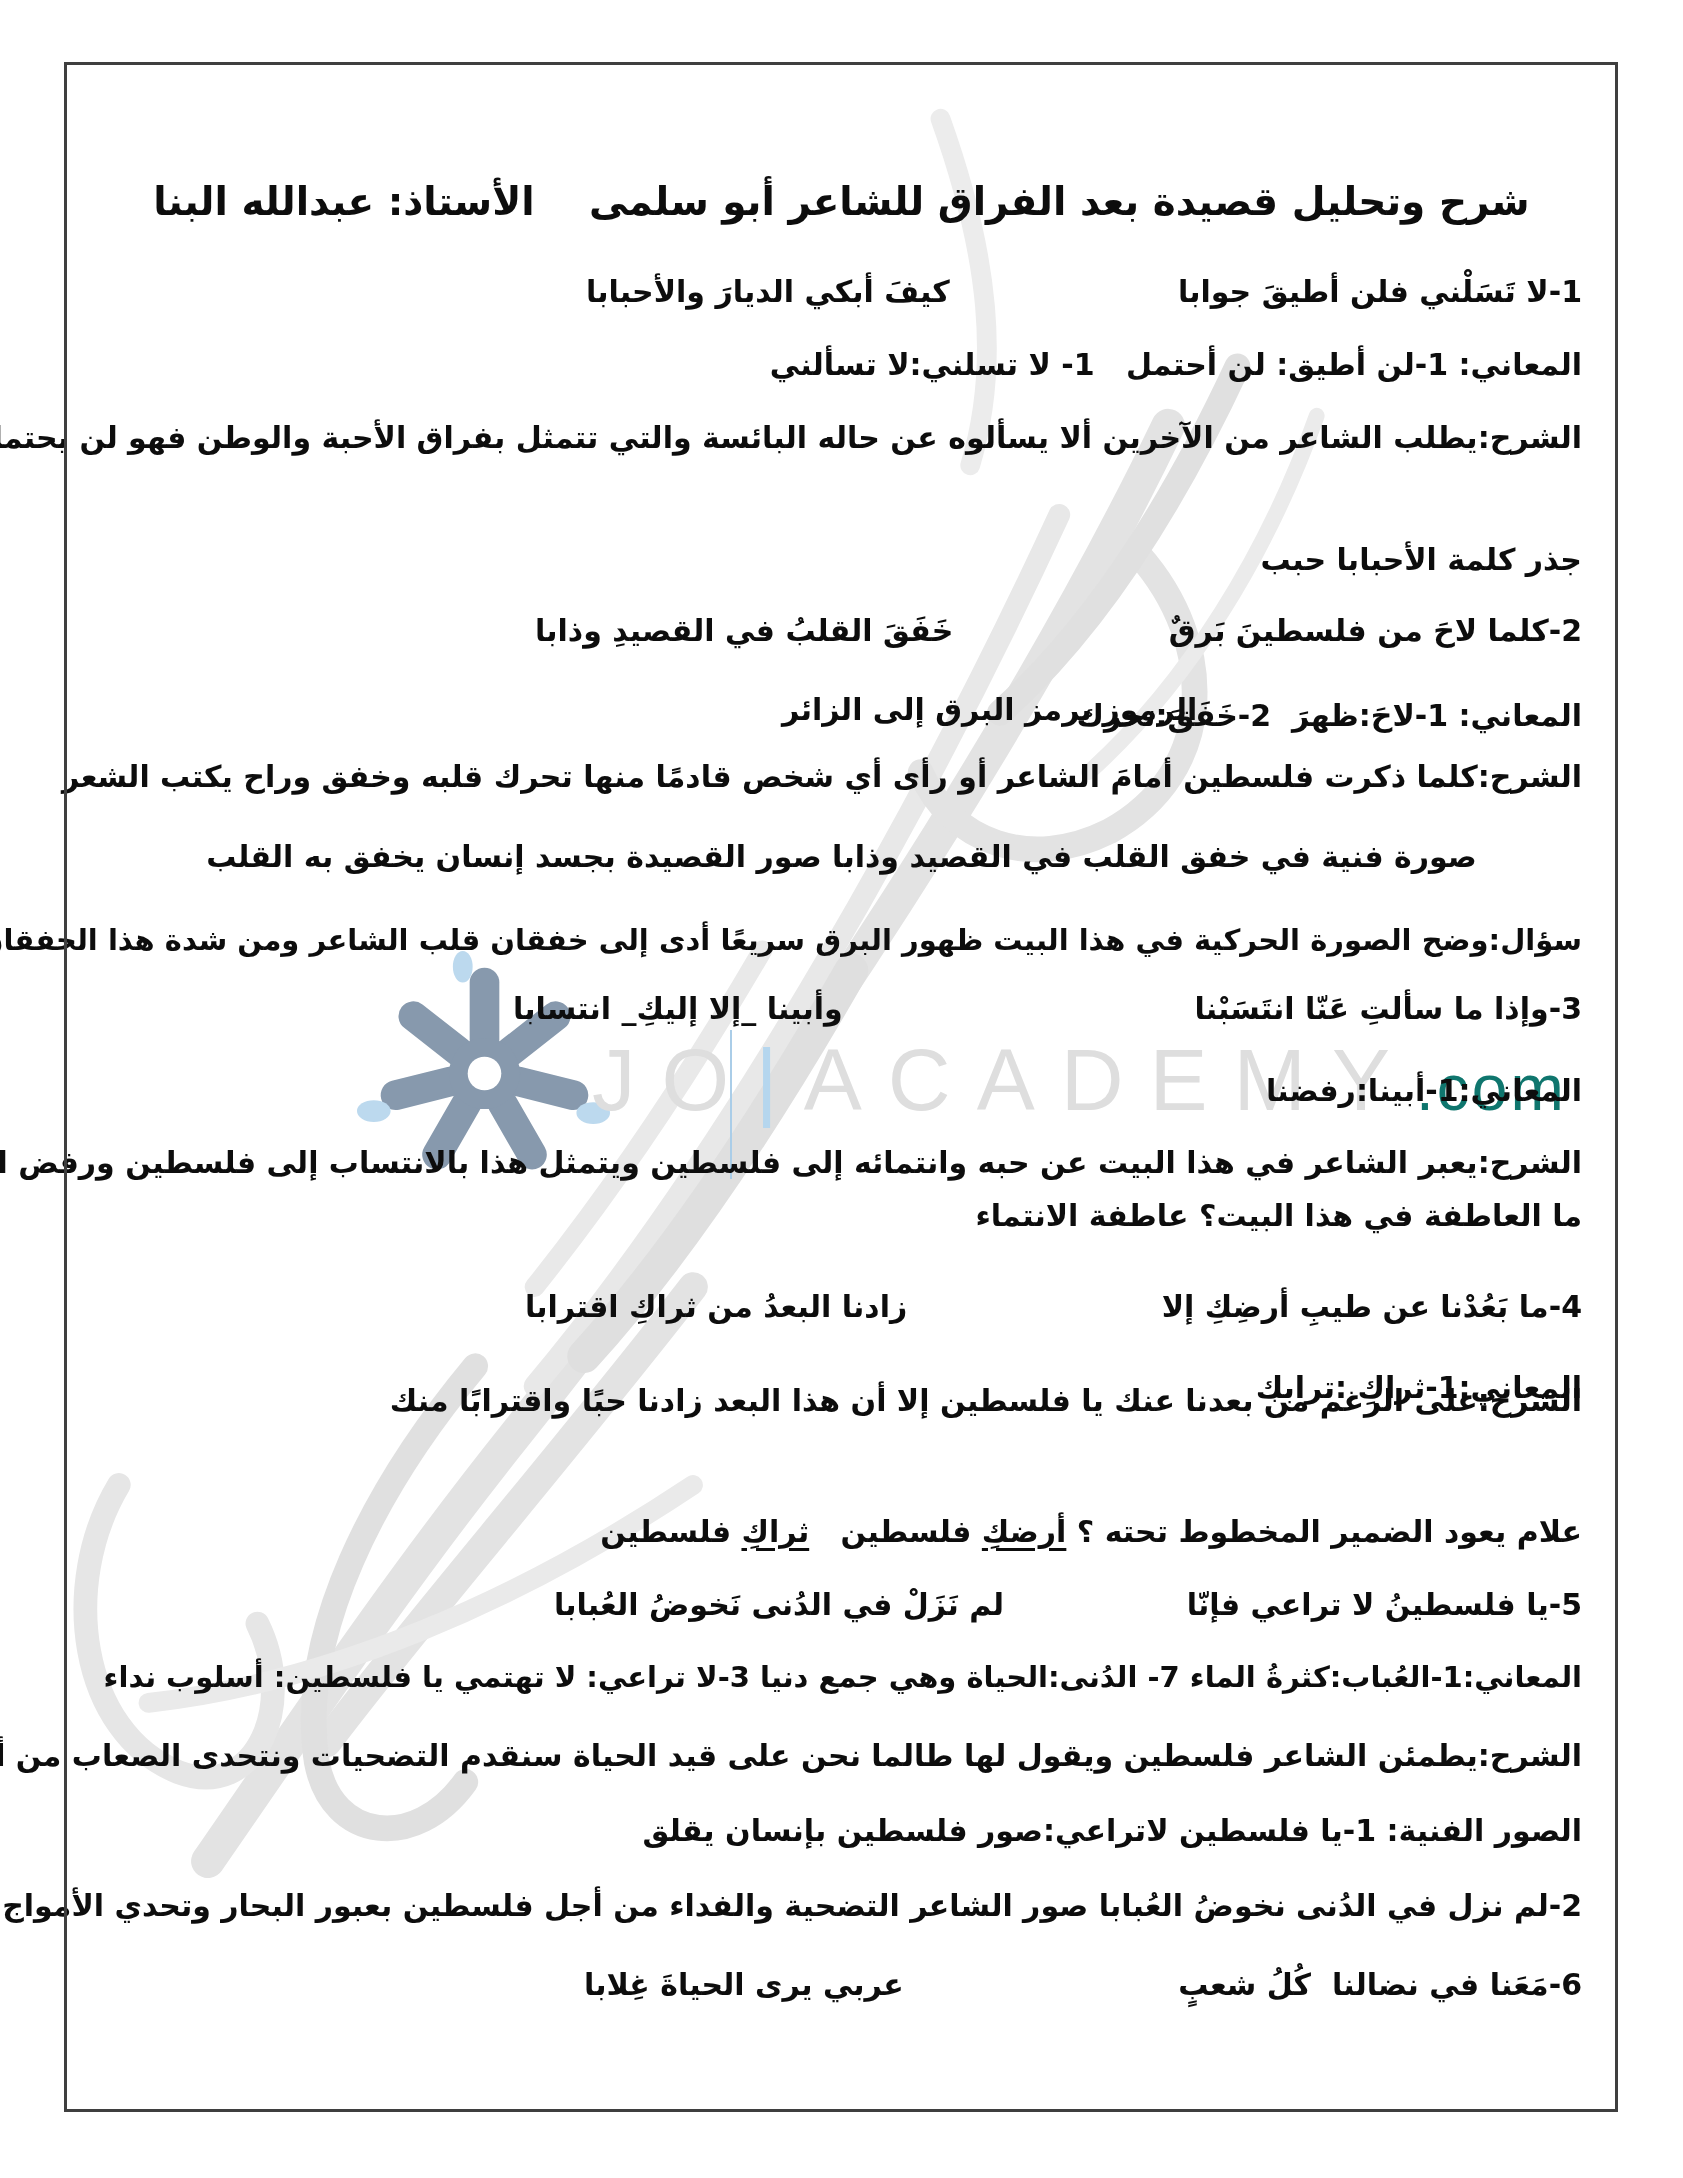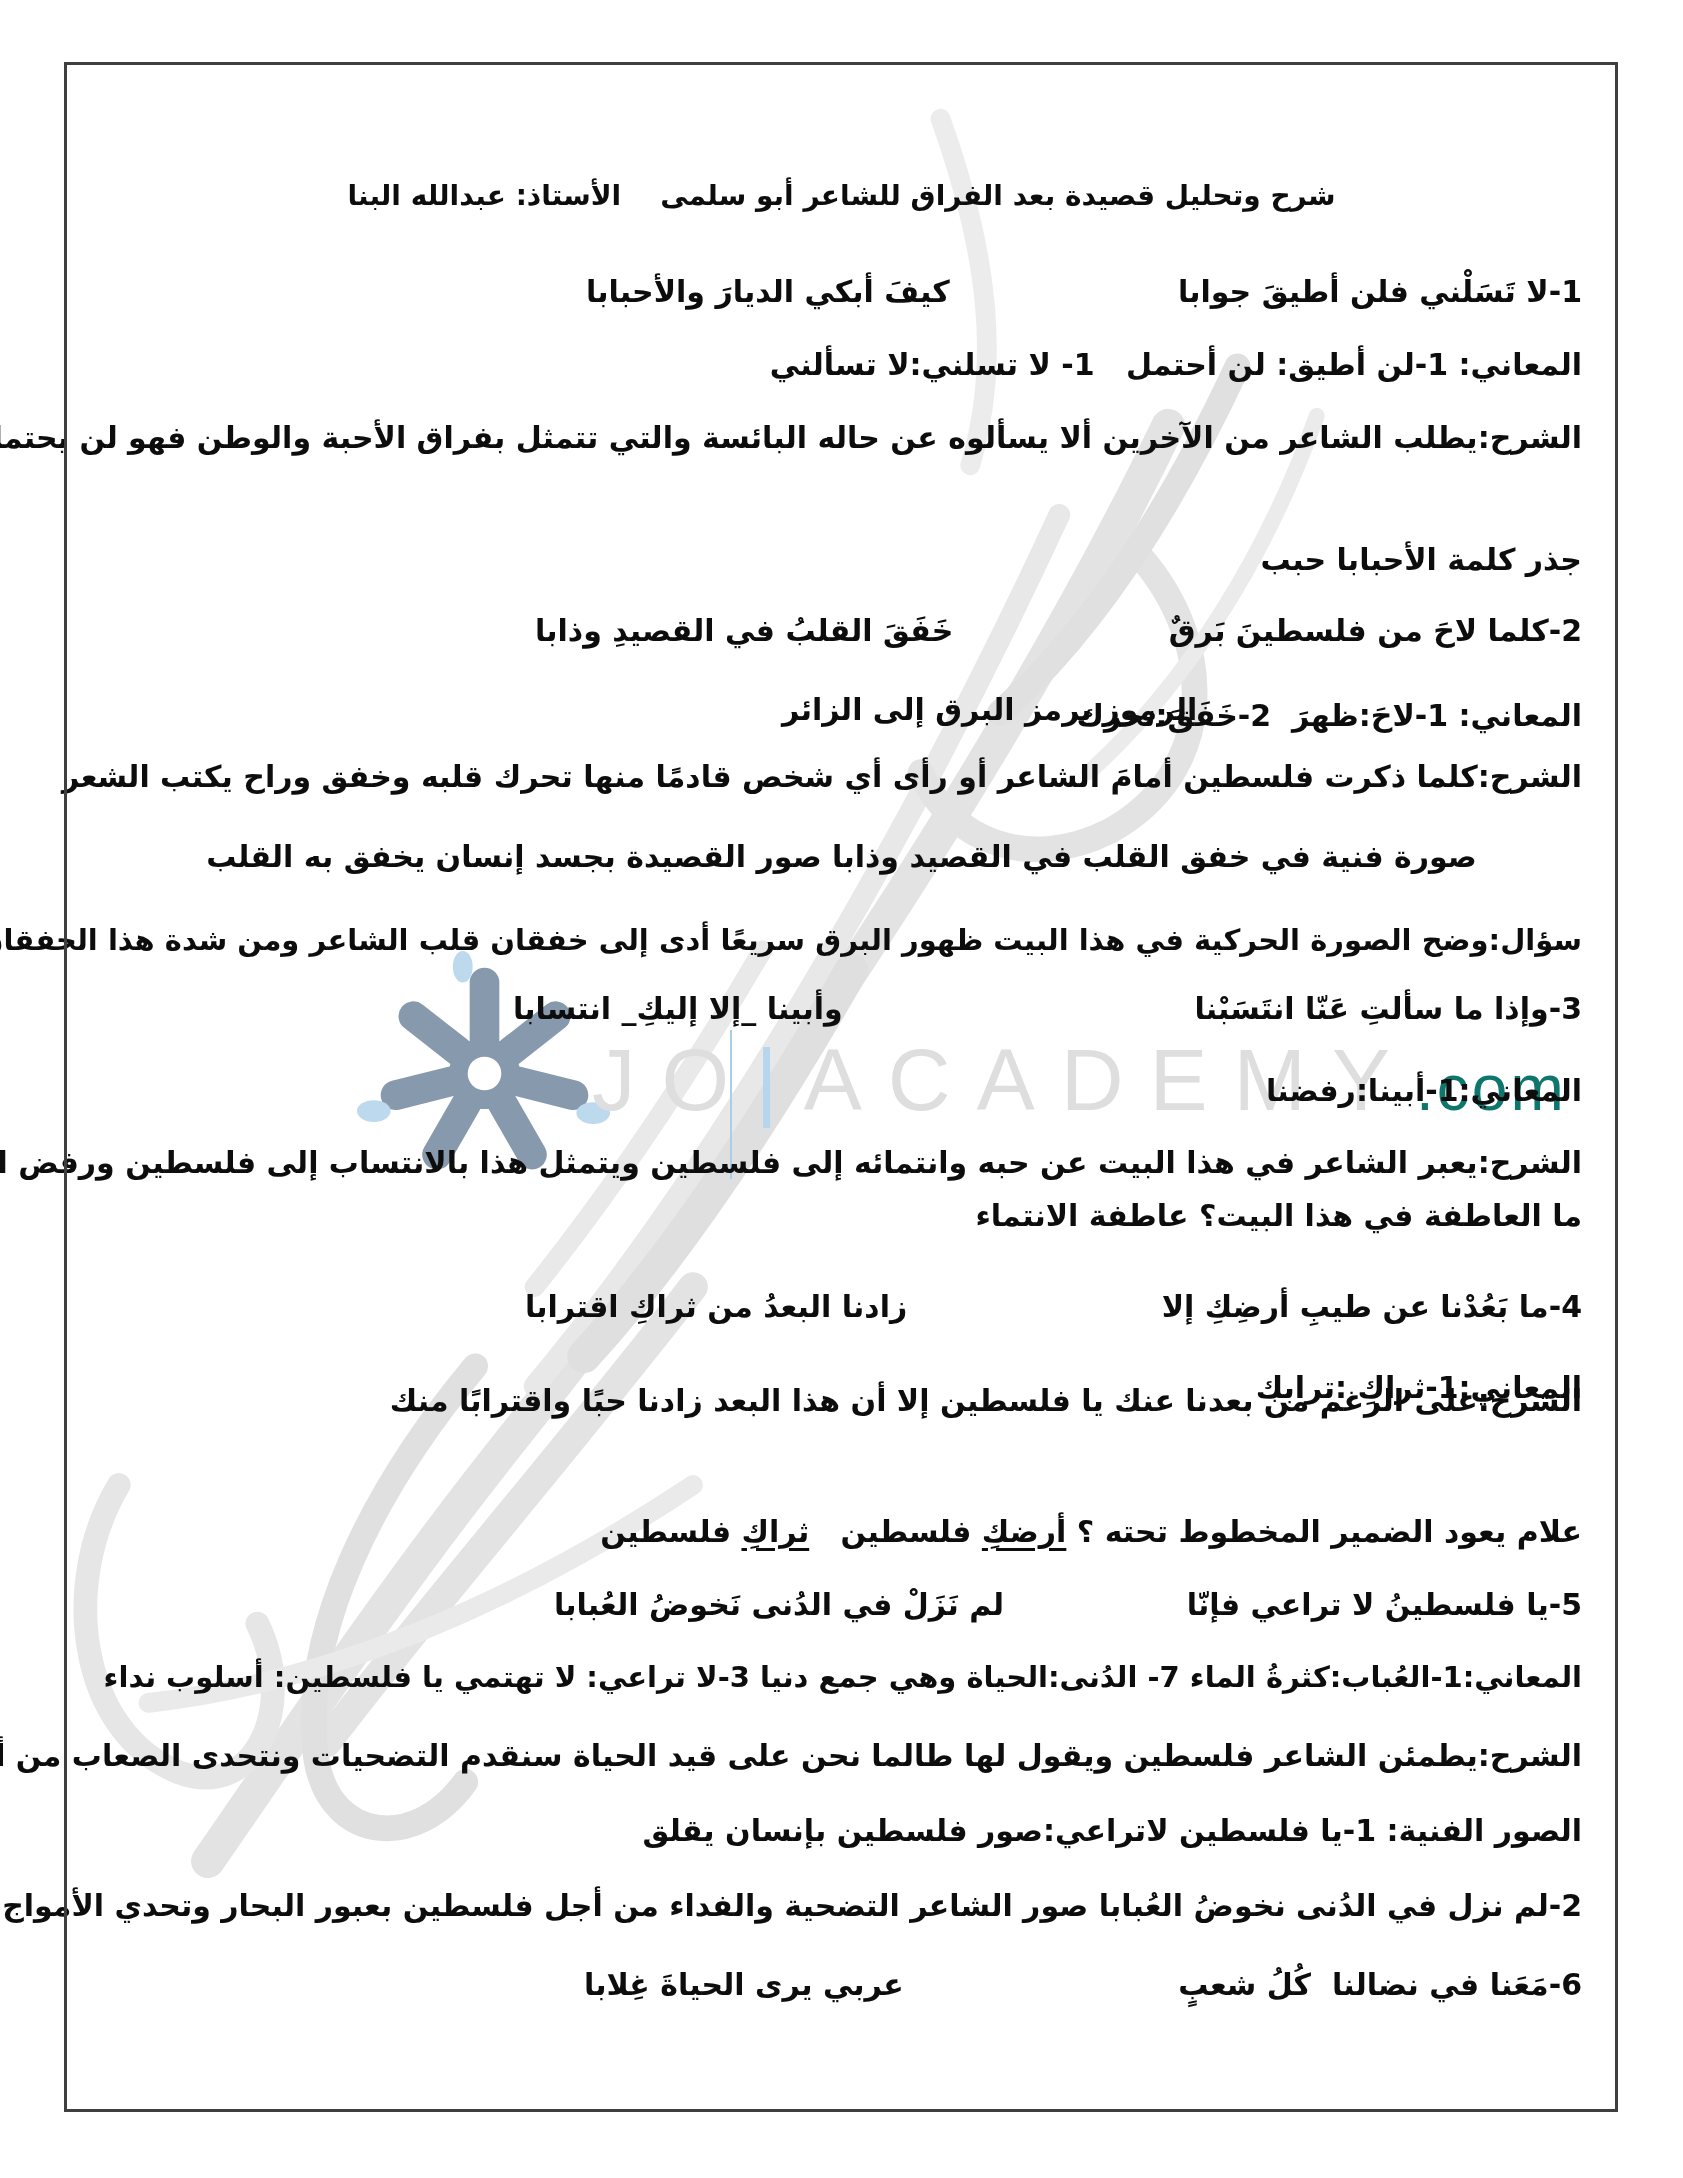--- a/index.html
+++ b/index.html
@@ -13,21 +13,21 @@
     position:absolute;left:64px;top:62px;width:1554px;height:2050px;
     border:3px solid #3f3f3f;box-sizing:border-box;z-index:6;pointer-events:none;
   }
   .txt{
     position:absolute;direction:rtl;unicode-bidi:plaintext;
     white-space:pre;font-weight:bold;font-size:30px;color:#0d0d0d;
     z-index:5;line-height:1.15;
   }
   .r{right:101px;text-align:right;}
   .c{left:74px;width:1535px;text-align:center;white-space:pre;}
-  .title{font-size:28px;}
+  .title{font-size:39px;}
   .u{text-decoration:underline;text-underline-offset:6px;}
   .wm-svg{position:absolute;left:0;top:0;z-index:1;}
   .brand{
     position:absolute;left:592px;top:1030px;z-index:2;
     font-family:"Liberation Sans","DejaVu Sans",sans-serif;
     font-size:87px;font-weight:400;color:#dedede;letter-spacing:26px;
     white-space:pre;
   }
   .brand .bar{color:#b5d6ee;font-weight:300;}
   .brand .tld{font-size:64px;color:#0f766e;letter-spacing:3px;}

